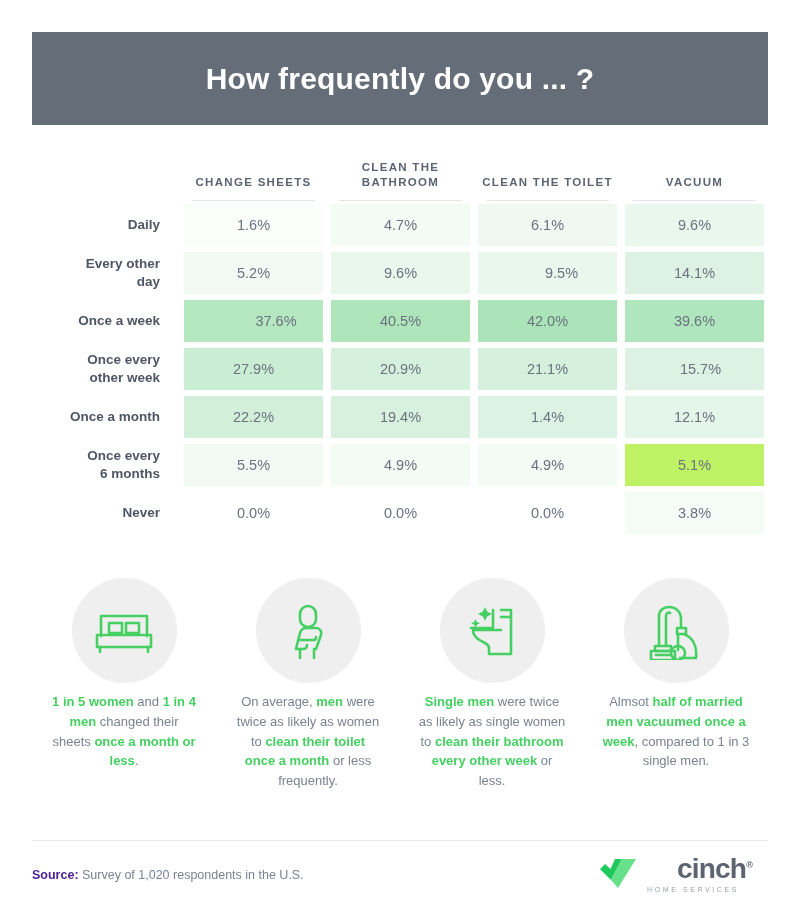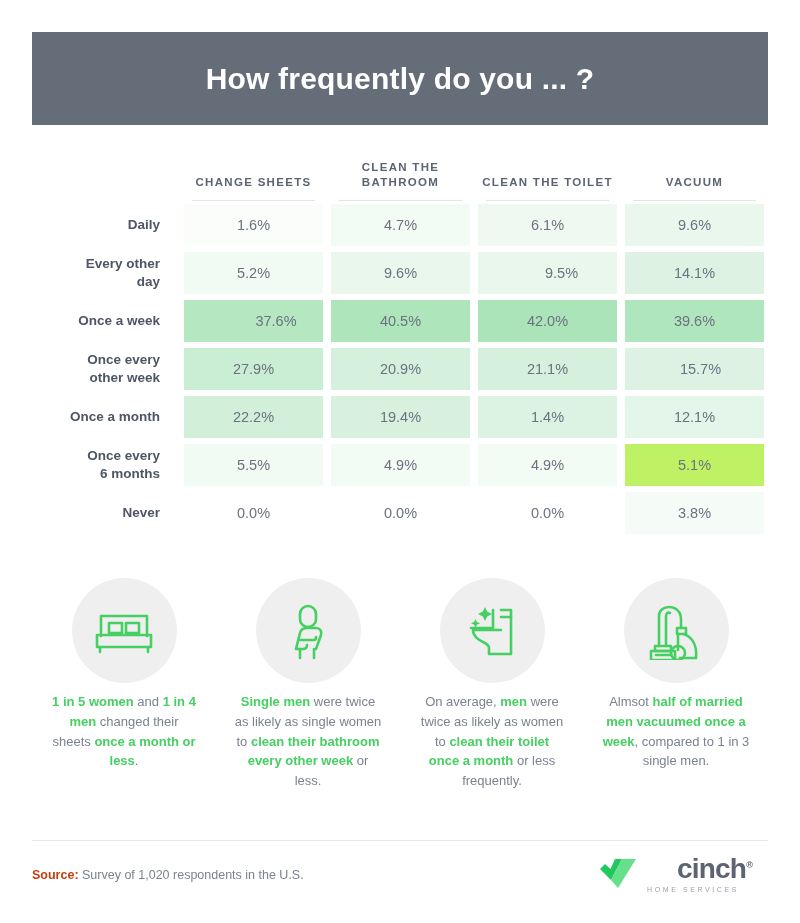--- a/index.html
+++ b/index.html
@@ -102,21 +102,21 @@
 
   
   .footer-rule {
     position: absolute; left: 32px; top: 840px; width: 736px;
     height: 1px; background: #e6e8ea;
   }
   .source {
     position: absolute; left: 32px; top: 868px;
     font-size: 12.5px; color: #7b8290;
   }
-  .source b { color: #c2410c; font-weight: bold; }
+  .source b { color: #4c1d95; font-weight: bold; }
 
   .logo { position: absolute; right: 32px; top: 856px; display: flex; align-items: flex-start; }
   .logo-text-wrap { display: flex; flex-direction: column; margin-left: 3px; }
   .logo-word {
     font-size: 28px; font-weight: bold; color: #5c6472;
     letter-spacing: -.8px; line-height: .95; margin-left: 32px;
   }
   .logo-word sup { font-size: 9px; vertical-align: super; }
   .logo-sub {
     font-size: 7px; color: #9aa0ab; letter-spacing: 2.6px;
@@ -323,22 +323,22 @@
           <path d="M31 32 V48"></path>
           <path d="M37 32 C47 36 50 46 49 56 H33"></path>
           <circle cx="31" cy="51" r="7"></circle>
         </svg>
       </div>
     </div>
   </div>
 
   <div class="captions-row">
     <div class="caption"><b>1 in 5 women</b><span> and </span><b>1 in 4 men</b><span> changed their sheets </span><b>once a month or less</b><span>.</span></div>
+    <div class="caption"><span>On average, </span><b>men</b><span> were twice as likely as women to </span><b>clean their toilet once a month</b><span> or less frequently.</span></div>
     <div class="caption"><b>Single men</b><span> were twice as likely as single women to </span><b>clean their bathroom every other week</b><span> or less.</span></div>
-    <div class="caption"><span>On average, </span><b>men</b><span> were twice as likely as women to </span><b>clean their toilet once a month</b><span> or less frequently.</span></div>
     <div class="caption"><span>Almsot </span><b>half of married men vacuumed once a week</b><span>, compared to 1 in 3 single men.</span></div>
   </div>
 
   <div class="footer-rule"></div>
   <div class="source">
     <b>Source:</b><span> Survey of 1,020 respondents in the U.S.</span>
   </div>
   <div class="logo">
     <svg width="44" height="34" viewBox="0 0 44 34">
       <path d="M2 13 L13 24 L24 3 L17 3 L12.5 13 L7 8 Z" fill="#1fc95e"></path>

